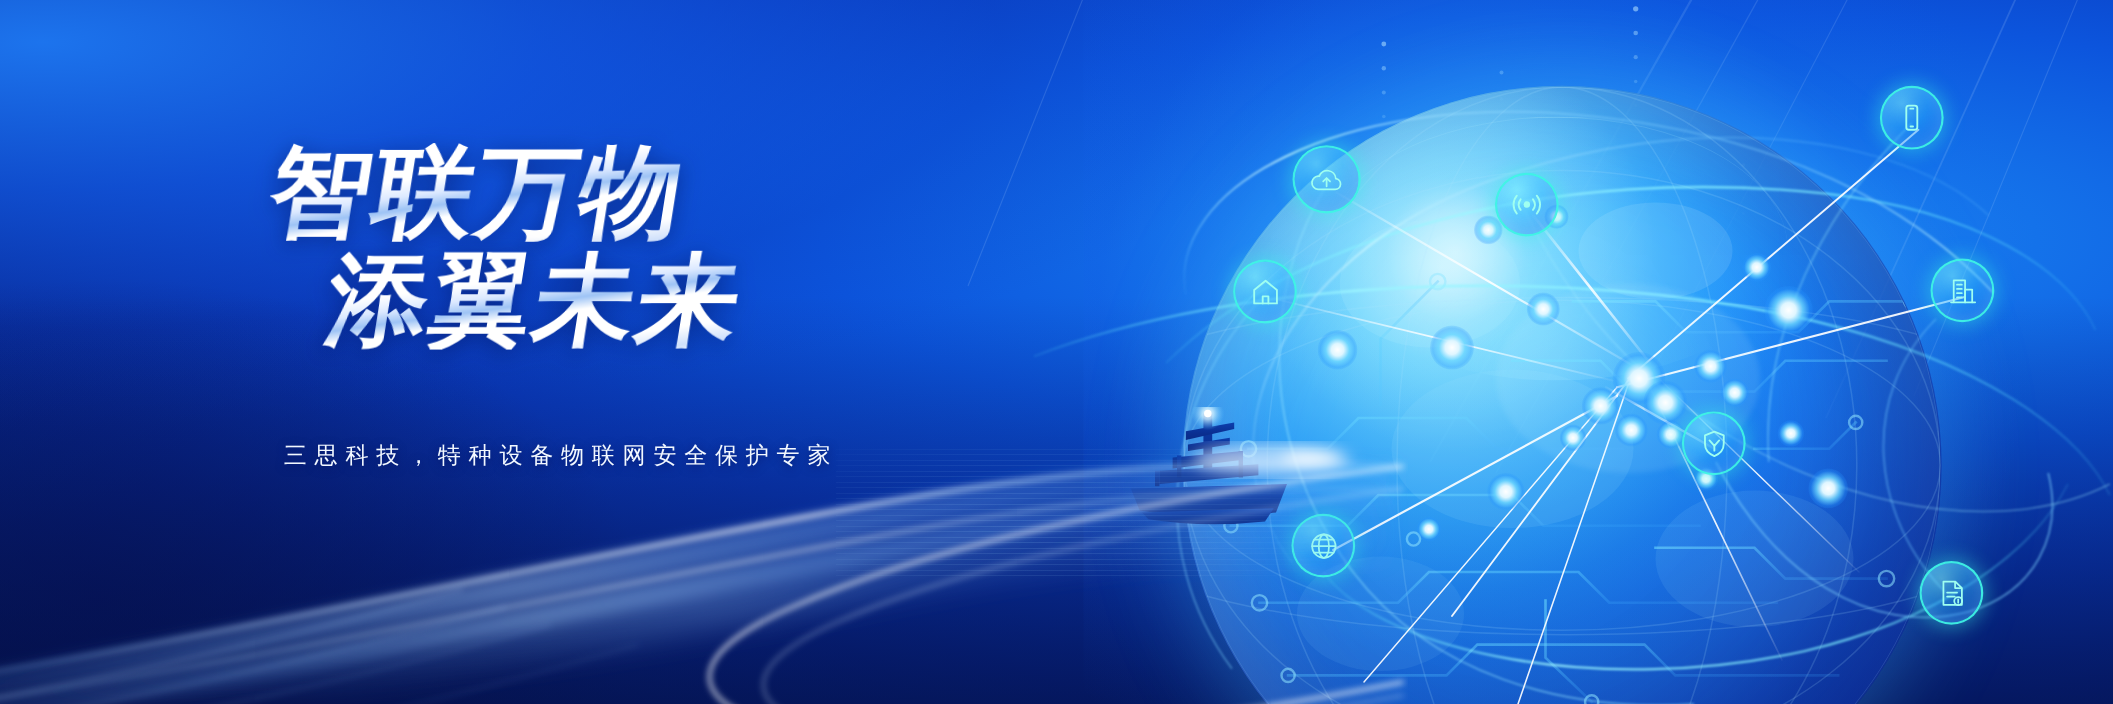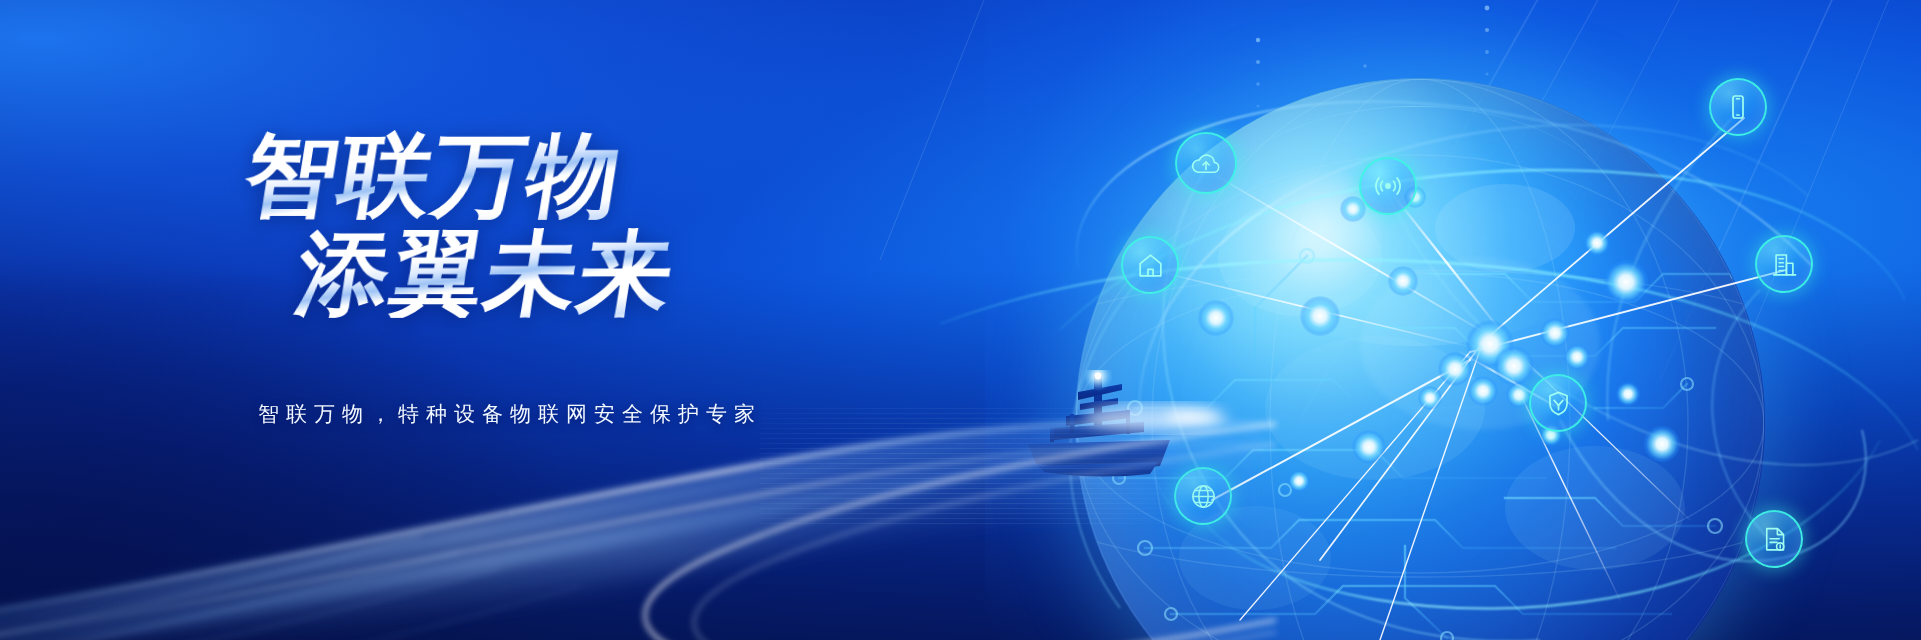--- a/index.html
+++ b/index.html
@@ -519,16 +519,16 @@
     </g>
   </svg>
 
   <div class="water"></div>
 
   <div class="copy">
     <div class="headline">
       <div class="hl-line hl-1">智联万物</div>
       <div class="hl-line hl-2">添翼未来</div>
     </div>
-    <div class="subtitle">智联万物，特种设备物联网安全保护专家</div>
+    <div class="subtitle">三思科技，特种设备物联网安全保护专家</div>
   </div>
 
 </div>
 
 </body></html>

